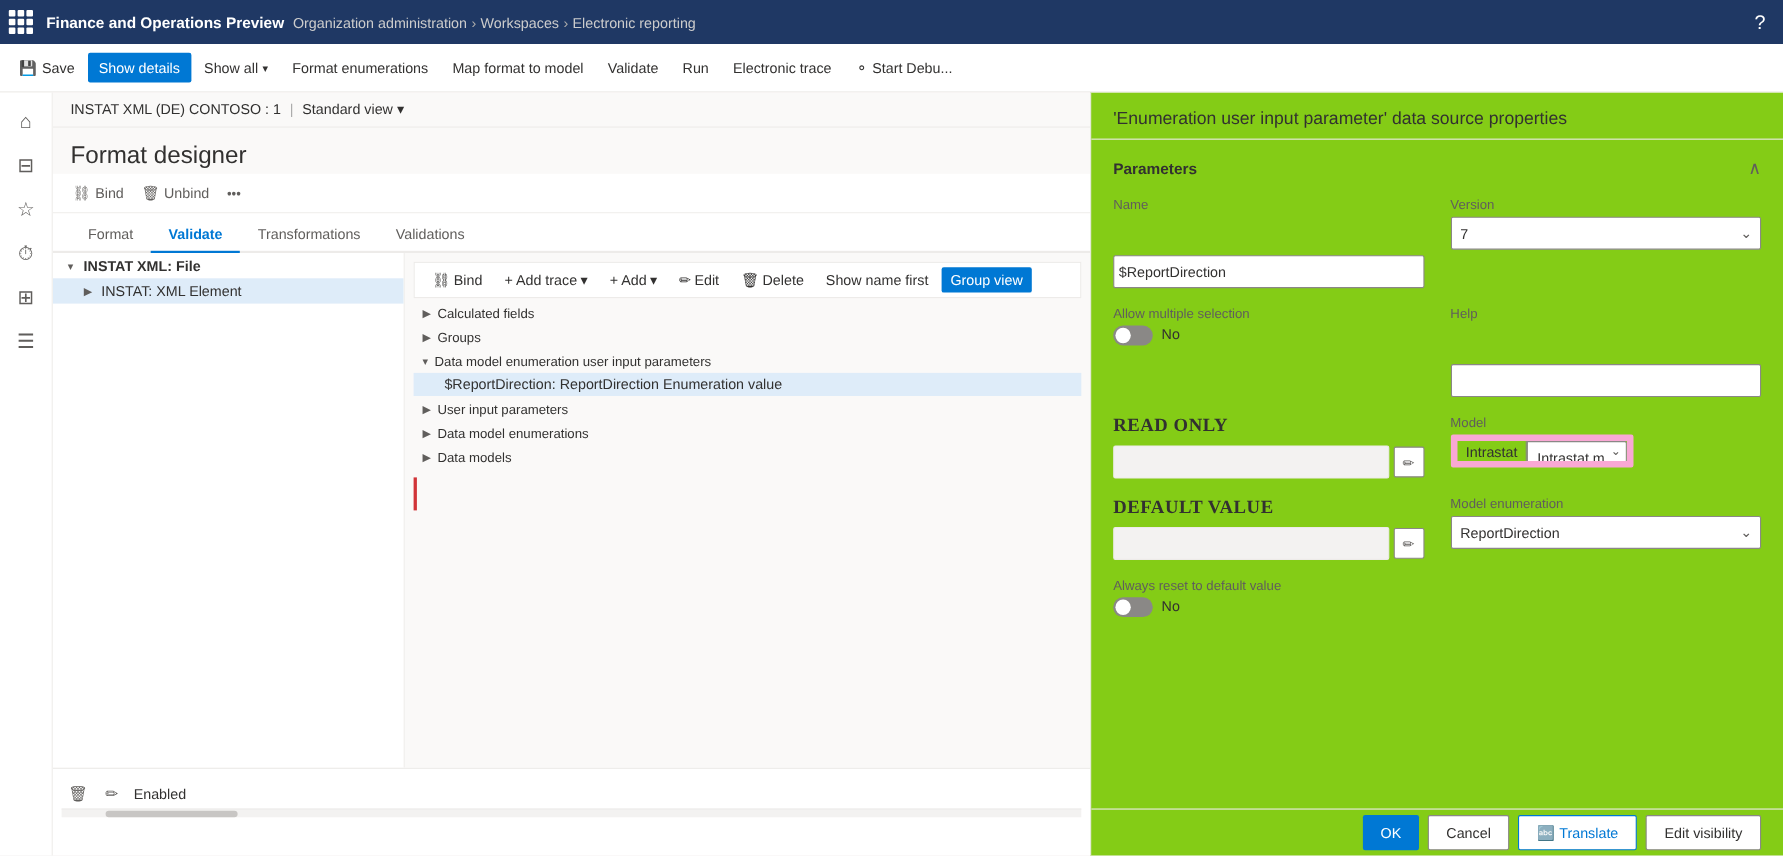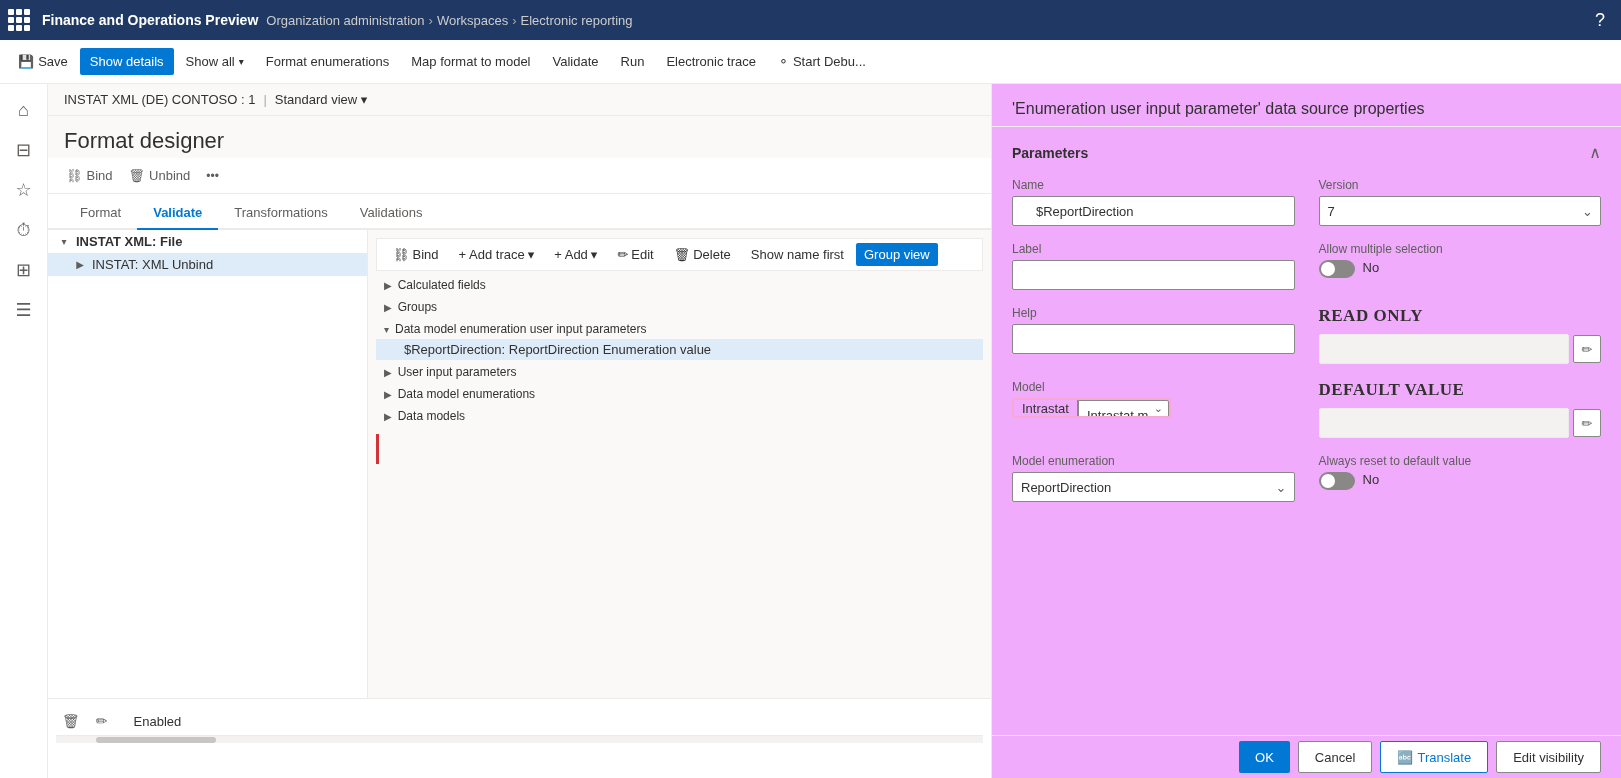--- a/index.html
+++ b/index.html
@@ -94,38 +94,38 @@
     .ds-chevron { font-size: 10px; color: #605e5c; }
     .ds-label { font-size: 12px; color: #323130; }
     .ds-item { display: flex; align-items: center; padding: 3px 8px 3px 28px; cursor: pointer; gap: 4px; }
     .ds-item.selected { background: #deecf9; }
     .ds-item-label { font-size: 13px; color: #323130; }
 
     
     .bottom-panel { height: 80px; background: #fff; border-top: 1px solid #edebe9; flex-shrink: 0; padding: 8px; }
     .bottom-toolbar { display: flex; align-items: center; gap: 4px; padding: 4px 0; }
     .bottom-btn { padding: 2px 6px; border: none; background: transparent; cursor: pointer; color: #605e5c; font-size: 14px; }
-    .enabled-label { font-size: 13px; color: #323130; margin-left: 16px; }
+    .enabled-label { font-size: 13px; color: #323130; margin-left: 4px; }
     .scrollbar-h { height: 8px; background: #f3f2f1; border-top: 1px solid #edebe9; }
     .scrollbar-thumb { width: 120px; height: 6px; background: #c8c6c4; border-radius: 3px; margin: 1px 40px; }
 
     
     .right-panel {
-      width: 630px; background: #f0abfc; border-left: 1px solid #edebe9;
+      width: 630px; background: #84cc16; border-left: 1px solid #edebe9;
       display: flex; flex-direction: column; overflow: hidden; flex-shrink: 0;
     }
     .rp-header { padding: 16px 20px 8px; font-size: 16px; color: #323130; font-weight: 400; border-bottom: 1px solid #edebe9; }
     .rp-body { flex: 1; overflow-y: auto; padding: 16px 20px; }
     .rp-section-header { display: flex; align-items: center; justify-content: space-between; margin-bottom: 16px; }
     .rp-section-title { font-size: 14px; font-weight: 600; color: #323130; }
     .rp-collapse-btn { background: transparent; border: none; cursor: pointer; color: #605e5c; font-size: 16px; }
     .rp-grid { display: grid; grid-template-columns: 1fr 1fr; gap: 16px 24px; }
     .rp-field { display: flex; flex-direction: column; gap: 4px; }
     .rp-label { font-size: 12px; color: #605e5c; }
-    .rp-input { height: 30px; border: 1px solid #8a8886; padding: 0 23px; font-size: 13px; color: #323130; background: #fff; border-radius: 2px; }
+    .rp-input { height: 30px; border: 1px solid #8a8886; padding: 0 4px; font-size: 13px; color: #323130; background: #fff; border-radius: 2px; margin-top: 35px; }
     .rp-select { height: 30px; border: 1px solid #8a8886; padding: 0 8px; font-size: 13px; color: #323130; background: #fff; border-radius: 2px; appearance: none; width: 100%; }
     .rp-select-wrapper { position: relative; }
     .rp-select-wrapper::after { content: '⌄'; position: absolute; right: 8px; top: 50%; transform: translateY(-50%); pointer-events: none; color: #605e5c; }
     .rp-toggle-row { display: flex; align-items: flex-start; gap: 8px; }
     .rp-toggle { display: flex; align-items: center; cursor: pointer; }
     .toggle-track { width: 36px; height: 18px; background: #8a8886; border-radius: 9px; position: relative; }
     .toggle-thumb { width: 14px; height: 14px; background: #fff; border-radius: 50%; position: absolute; top: 2px; left: 2px; transition: left 0.2s; }
     .toggle-label { font-size: 13px; color: #323130; }
     .rp-readonly-label { font-size: 17px; font-weight: 700; color: #323130; margin-bottom: 4px; letter-spacing: 0.5px; font-family: Liberation Serif, serif; }
     .rp-readonly-row { display: flex; align-items: center; gap: 4px; }
@@ -248,21 +248,21 @@
 
     <div class="split-area">
 
       <div class="tree-panel">
         <div class="tree-item">
           <span class="tree-chevron">▾</span>
           <span class="tree-label bold">INSTAT XML: File</span>
         </div>
         <div class="tree-item selected" style="padding-left: 24px;">
           <span class="tree-chevron">▶</span>
-          <span class="tree-label">INSTAT: XML Unbind</span>
+          <span class="tree-label">INSTAT: XML Element</span>
         </div>
       </div>
 
       <div class="mapping-panel">
 
         <div class="mapping-toolbar">
           <button class="mapping-btn">
             <span>⛓</span>
             <span>Bind</span>
           </button>
@@ -362,24 +362,20 @@
 
         <div class="rp-field">
           <label class="rp-label">Version</label>
           <div class="rp-select-wrapper">
             <select class="rp-select">
               <option>7</option>
             </select>
           </div>
         </div>
 
-        <div class="rp-field">
-          <label class="rp-label">Label</label>
-          <input class="rp-input" type="text" style="">
-        </div>
 
         <div class="rp-field">
           <label class="rp-label">Allow multiple selection</label>
           <div class="rp-toggle-row">
             <div class="rp-toggle">
               <div class="toggle-track">
                 <div class="toggle-thumb"></div>
               </div>
             </div>
             <span class="toggle-label">No</span>
@@ -395,21 +391,21 @@
           <div class="rp-readonly-label">READ ONLY</div>
           <div class="rp-readonly-row">
             <input class="rp-readonly-input" type="text" style="">
             <button class="rp-edit-btn">✏</button>
           </div>
         </div>
 
         <div class="rp-field">
           <label class="rp-label">Model</label>
           <div class="model-select-wrapper">
-            <div style="border: 2px solid #f9a8d4; border-radius: 2px; display: flex; height: 20px; overflow: hidden;">
+            <div style="border: 6px solid #f9a8d4; border-radius: 2px; display: flex; height: 30px; overflow: hidden;">
               <div style="padding: 0 8px; display: flex; align-items: center; border-right: 1px solid #8a8886; white-space: nowrap; font-size: 13px; color: #323130;">Intrastat</div>
               <div class="model-select-right-wrapper">
                 <select class="model-select-right">
                   <option>Intrastat m...</option>
                 </select>
               </div>
             </div>
           </div>
         </div>
 

